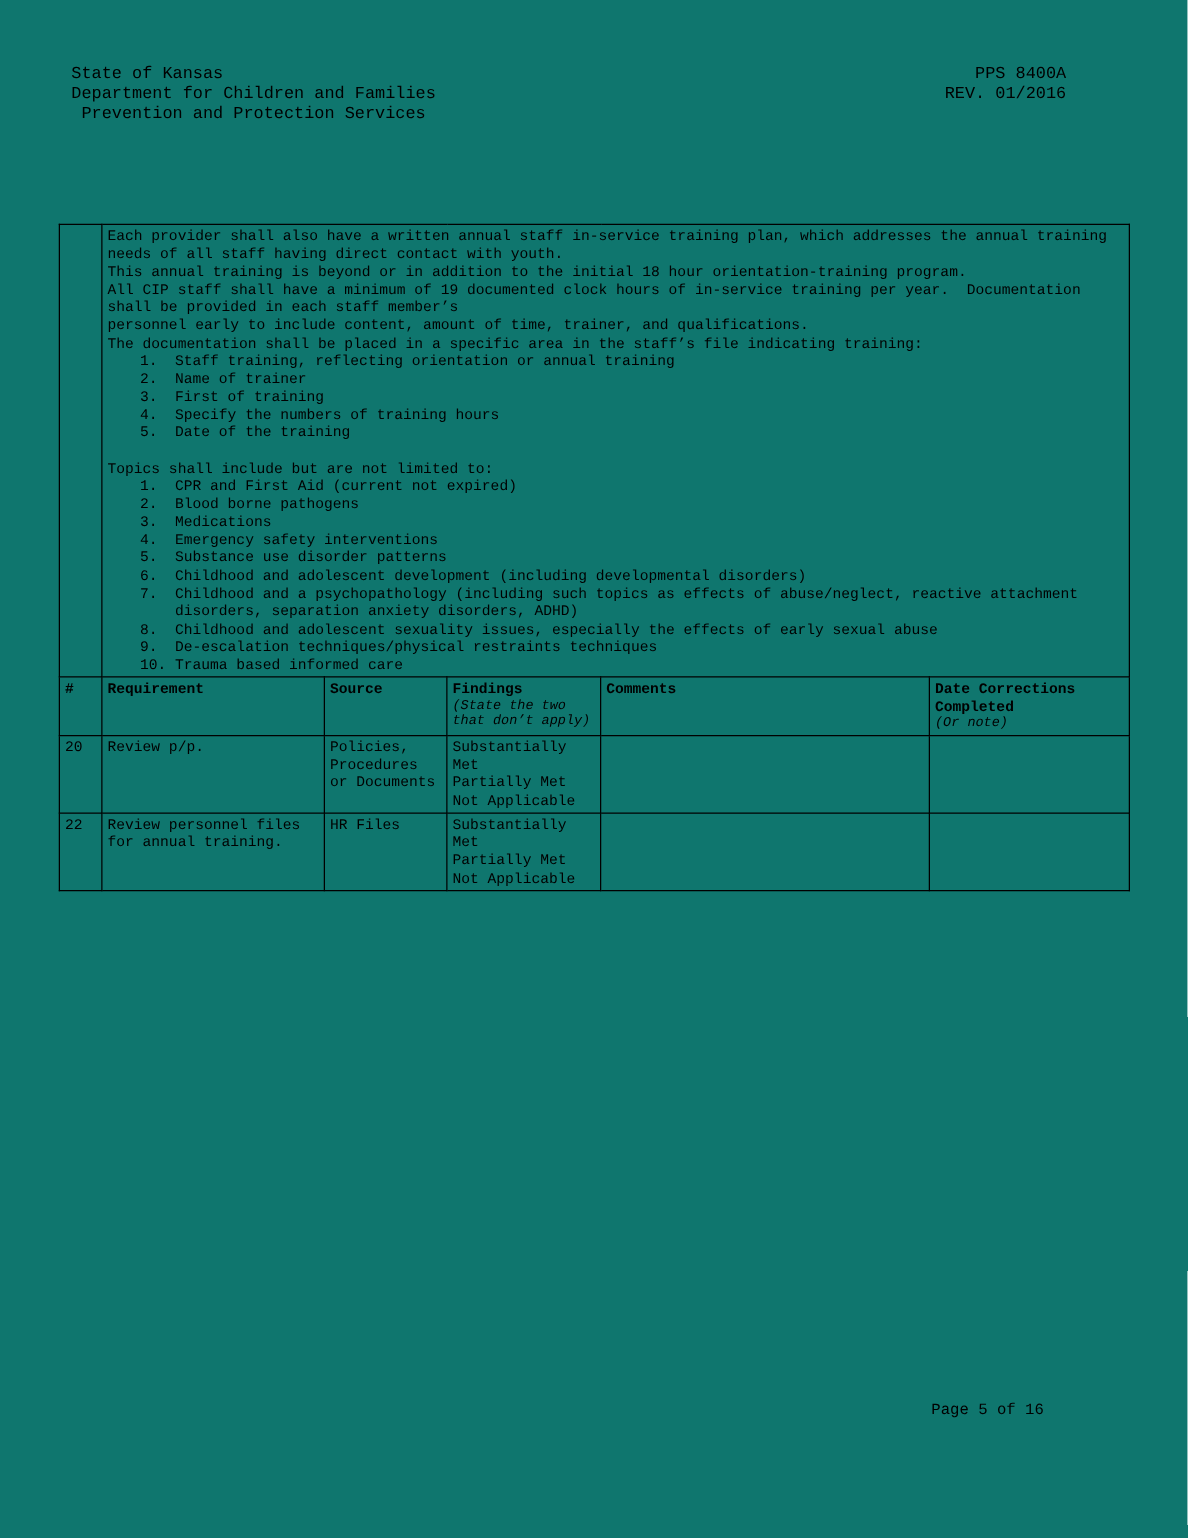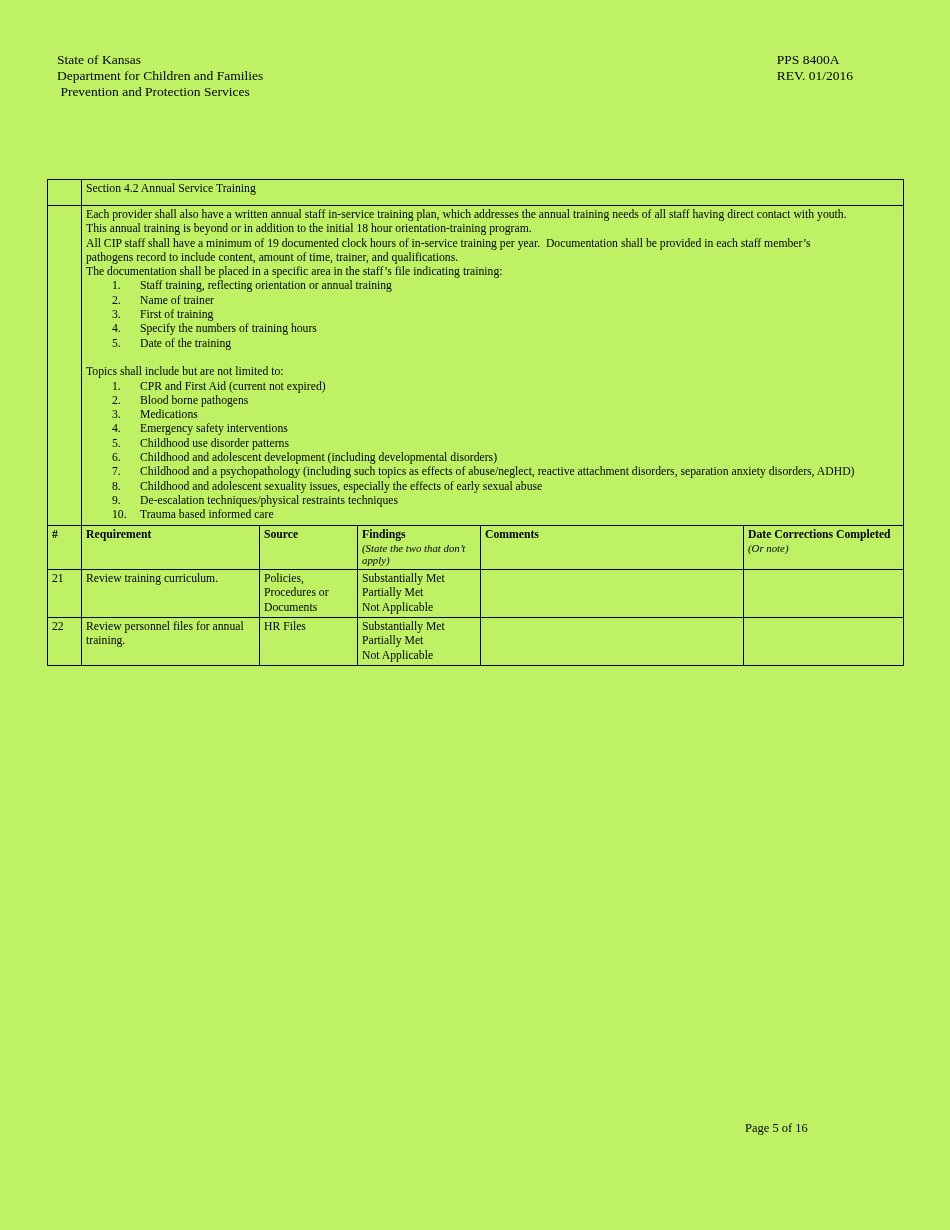--- a/index.html
+++ b/index.html
@@ -1,37 +1,38 @@
 <!DOCTYPE html>
 <html><head>
 <meta charset="utf-8">
 <style>
   * { margin: 0; padding: 0; box-sizing: border-box; }
   html, body { background: #ffffff; }
   .page {
     position: relative;
     width: 950px;
     height: 1230px;
-    background: #bef264;
+    background: #0f766e;
     color: #000000;
-    font-family: Liberation Serif, serif;
+    font-family: Liberation Mono, monospace;
     overflow: hidden;
   }
   .doc-header-left {
     position: absolute;
     left: 57px;
     top: 52px;
     font-size: 13.5px;
     line-height: 16.2px;
   }
   .doc-header-left .line, .doc-header-right .line { white-space: pre-wrap; }
   .doc-header-right {
     position: absolute;
     right: 97px;
     top: 52px;
+    text-align: right;
     font-size: 13.5px;
     line-height: 16.2px;
   }
   table.main-table {
     position: absolute;
     left: 47px;
     top: 179px;
     width: 856px;
     border-collapse: collapse;
     table-layout: fixed;
@@ -93,30 +94,26 @@
       <col style="width:34px">
       <col style="width:178px">
       <col style="width:98px">
       <col style="width:123px">
       <col style="width:263px">
       <col style="width:160px">
     </colgroup>
     <tbody>
       <tr>
         <td></td>
-        <td class="section-title-cell" colspan="5">Section 4.2 Annual Service Training</td>
-      </tr>
-      <tr>
-        <td></td>
         <td class="body-cell" colspan="5">
           <div>
               <div class="line">Each provider shall also have a written annual staff in-service training plan, which addresses the annual training needs of all staff having direct contact with youth.</div>
               <div class="line">This annual training is beyond or in addition to the initial 18 hour orientation-training program.</div>
               <div class="line">All CIP staff shall have a minimum of 19 documented clock hours of in-service training per year.  Documentation shall be provided in each staff member’s</div>
-              <div class="line">pathogens record to include content, amount of time, trainer, and qualifications.</div>
+              <div class="line">personnel early to include content, amount of time, trainer, and qualifications.</div>
               <div class="line">The documentation shall be placed in a specific area in the staff’s file indicating training:</div>
             </div>
           <div>
               <div class="num-item">
                 <span class="num">1.</span>
                 <span class="itxt">Staff training, reflecting orientation or annual training</span>
               </div>
               <div class="num-item">
                 <span class="num">2.</span>
                 <span class="itxt">Name of trainer</span>
@@ -147,21 +144,21 @@
               <div class="num-item">
                 <span class="num">3.</span>
                 <span class="itxt">Medications</span>
               </div>
               <div class="num-item">
                 <span class="num">4.</span>
                 <span class="itxt">Emergency safety interventions</span>
               </div>
               <div class="num-item">
                 <span class="num">5.</span>
-                <span class="itxt">Childhood use disorder patterns</span>
+                <span class="itxt">Substance use disorder patterns</span>
               </div>
               <div class="num-item">
                 <span class="num">6.</span>
                 <span class="itxt">Childhood and adolescent development (including developmental disorders)</span>
               </div>
               <div class="num-item">
                 <span class="num">7.</span>
                 <span class="itxt">Childhood and a psychopathology (including such topics as effects of abuse/neglect, reactive attachment disorders, separation anxiety disorders, ADHD)</span>
               </div>
               <div class="num-item">
@@ -189,22 +186,22 @@
         </th>
         <th>Comments</th>
         <th>
           <div>Date Corrections Completed</div>
           <div class="col-note">(Or note)</div>
         </th>
       </tr>
       </tbody>
       <tbody>
         <tr>
-          <td class="c-num">21</td>
-          <td class="c-req">Review training curriculum.</td>
+          <td class="c-num">20</td>
+          <td class="c-req">Review p/p.</td>
           <td class="c-src">Policies, Procedures or Documents</td>
           <td class="c-fnd">Substantially Met
 Partially Met
 Not Applicable</td>
           <td class="c-cmt"></td>
           <td class="c-dtc"></td>
         </tr>
         <tr>
           <td class="c-num">22</td>
           <td class="c-req">Review personnel files for annual training.</td>

